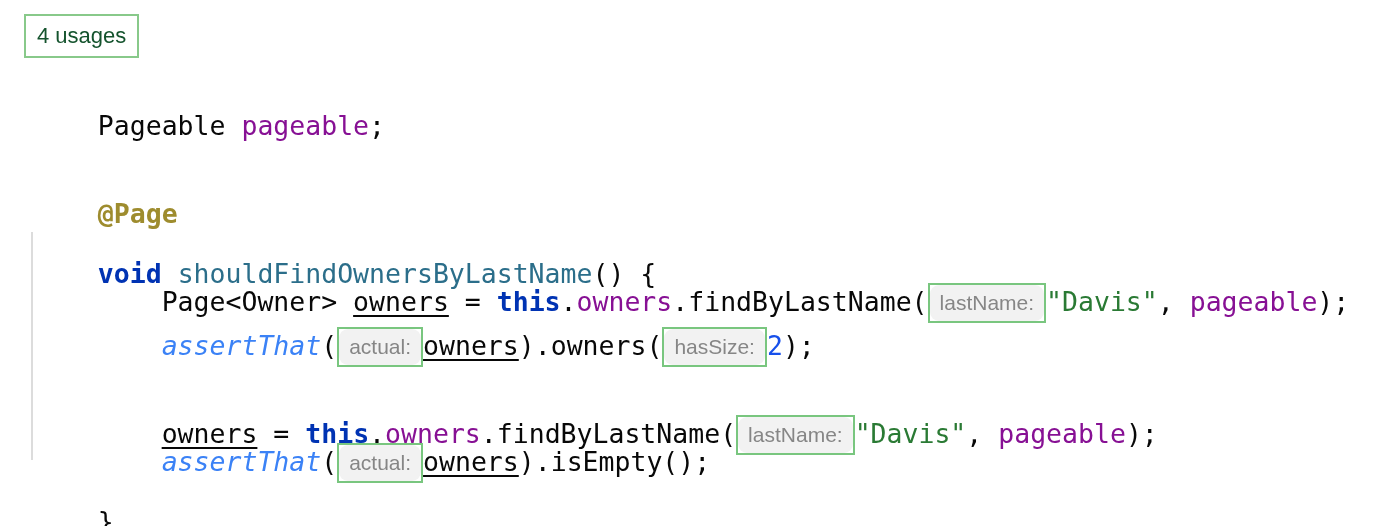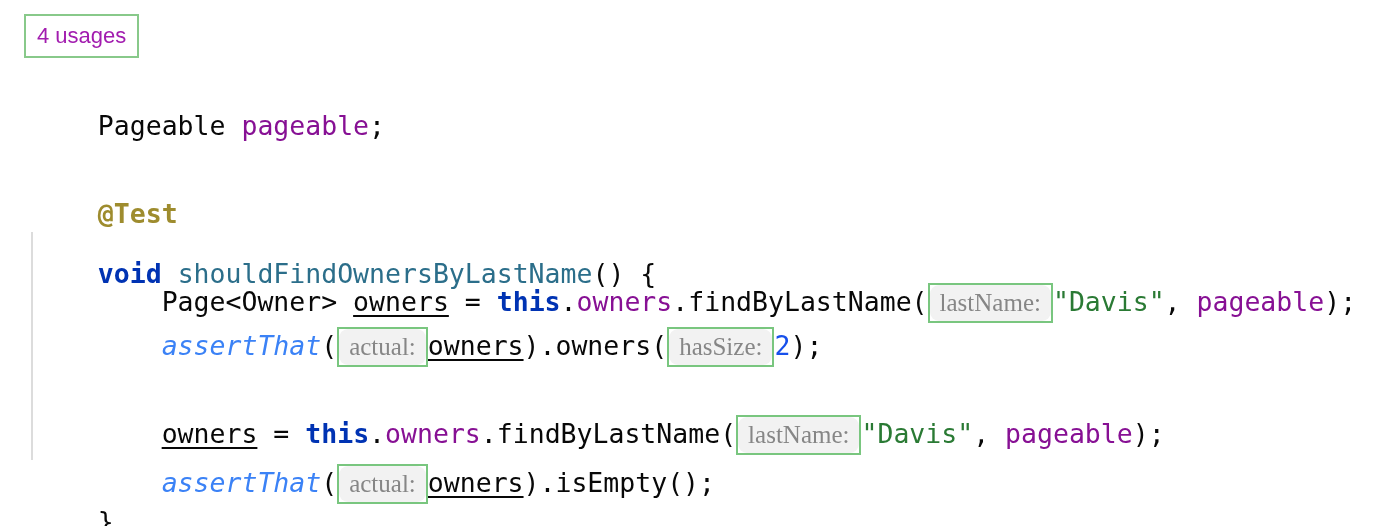--- a/index.html
+++ b/index.html
@@ -61,39 +61,39 @@
     top: 14px;
     height: 44px;
     display: flex;
     align-items: center;
     padding: 0 11px;
     box-sizing: border-box;
     border: 2px solid #88c98a;
     background: #ffffff;
     font-family: "Liberation Sans", sans-serif;
     font-size: 22px;
-    color: #a21caf;
+    color: #14532d;
     white-space: nowrap;
   }
   .inlay-box {
     display: inline-block;
     border: 2px solid #79c67f;
     padding: 0;
     vertical-align: middle;
     line-height: 0;
     position: relative;
     top: -1px;
   }
   .inlay {
     display: inline-block;
     background: #f2f2f2;
     border-radius: 9px;
     padding: 3px 10px 3px 10px;
-    font-family: Liberation Serif, serif;
-    font-size: 25px;
+    font-family: Liberation Sans, sans-serif;
+    font-size: 21px;
     line-height: 30px;
     color: #868686;
     white-space: nowrap;
   }
 </style>
 </head>
 <body>
 
 <div id="editor">
 
@@ -101,40 +101,40 @@
 
   <div class="usages-hint">
     <span>4 usages</span>
   </div>
 
   <div class="code-line" style="top:60px;">
     <span class="t-plain">Pageable</span><span class="t-plain"> </span><span class="t-field">pageable</span><span class="t-plain">;</span>
   </div>
 
   <div class="code-line" style="top:148px;">
-    <span class="t-annotation">@Test</span>
+    <span class="t-annotation">@Page</span>
   </div>
 
   <div class="code-line" style="top:208px;">
     <span class="t-keyword">void</span><span class="t-plain"> </span><span class="t-method-decl">shouldFindOwnersByLastName</span><span class="t-plain">() {</span>
   </div>
 
   <div class="code-line" style="top:236px;">
     <span class="t-plain">    </span><span class="t-plain">Page&lt;Owner&gt; </span><span class="t-localvar">owners</span><span class="t-plain"> = </span><span class="t-keyword">this</span><span class="t-plain">.</span><span class="t-field">owners</span><span class="t-plain">.</span><span class="t-plain">findByLastName</span><span class="t-plain">(</span><span class="inlay-box"><span class="inlay">lastName:</span></span><span class="t-string">"Davis"</span><span class="t-plain">, </span><span class="t-field">pageable</span><span class="t-plain">);</span>
   </div>
 
   <div class="code-line" style="top:280px;">
     <span class="t-plain">    </span><span class="t-static">assertThat</span><span class="t-plain">(</span><span class="inlay-box"><span class="inlay">actual:</span></span><span class="t-localvar">owners</span><span class="t-plain">).owners(</span><span class="inlay-box"><span class="inlay">hasSize:</span></span><span class="t-number">2</span><span class="t-plain">);</span>
   </div>
 
   <div class="code-line" style="top:368px;">
     <span class="t-plain">    </span><span class="t-localvar">owners</span><span class="t-plain"> = </span><span class="t-keyword">this</span><span class="t-plain">.</span><span class="t-field">owners</span><span class="t-plain">.</span><span class="t-plain">findByLastName</span><span class="t-plain">(</span><span class="inlay-box"><span class="inlay">lastName:</span></span><span class="t-string">"Davis"</span><span class="t-plain">, </span><span class="t-field">pageable</span><span class="t-plain">);</span>
   </div>
 
-  <div class="code-line" style="top:417px;">
+  <div class="code-line" style="top:396px;">
     <span class="t-plain">    </span><span class="t-static">assertThat</span><span class="t-plain">(</span><span class="inlay-box"><span class="inlay">actual:</span></span><span class="t-localvar">owners</span><span class="t-plain">).isEmpty();</span>
   </div>
 
   <div class="code-line" style="top:456px;">
     <span class="t-plain">}</span>
   </div>
 
 </div>
 
 </body></html>

